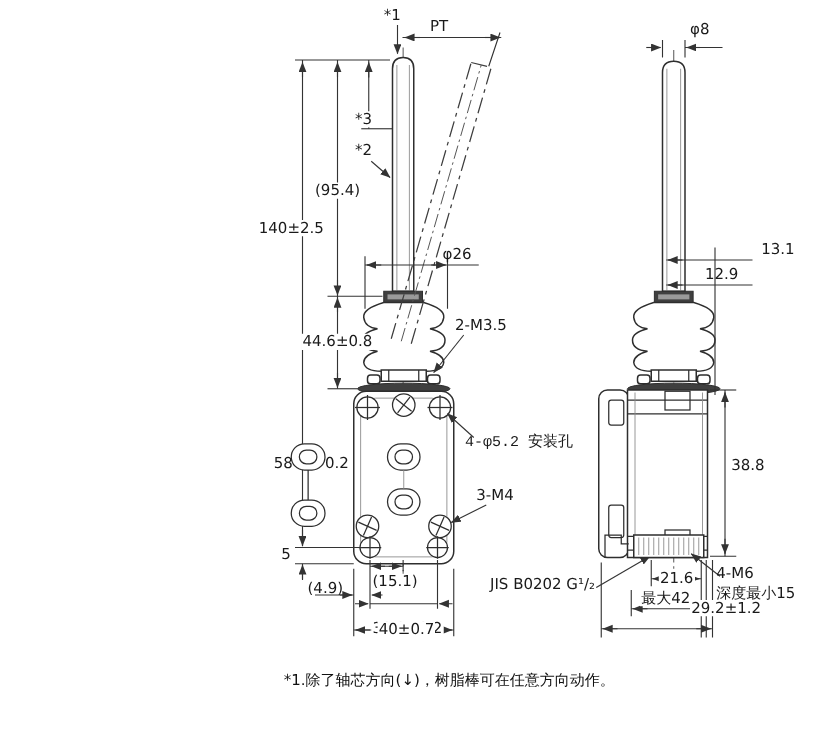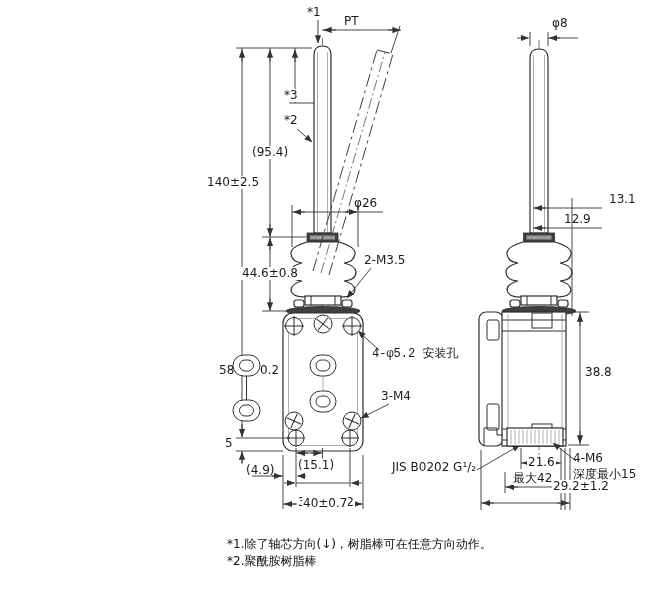--- a/index.html
+++ b/index.html
@@ -320,21 +320,20 @@
   <div class="lbl" style="left:564px;top:213px;">12.9</div>
   <div class="lbl" style="left:585px;top:366px;">38.8</div>
   <div class="lbl bg" style="left:527px;top:456px;">21.6</div>
   <div class="lbl bg" style="left:506px;top:480px;margin-left:46px;">29.2±1.2</div>
   <div class="lbl bg" style="left:512px;top:472px;">最大42</div>
   <div class="lbl" style="left:573px;top:452px;">4-M6</div>
   <div class="lbl" style="left:573px;top:468px;text-align:right;">深度最小15</div>
 
   <div id="notes">
     <div>*1.除了轴芯方向(↓)，树脂棒可在任意方向动作。</div>
-    <div>*2.聚酰胺树脂棒</div>
   </div>
 
   <svg id="overlay" width="650" height="594" viewBox="0 0 650 594">
     <g class="ln">
       <rect x="233" y="355" width="27" height="21" rx="10.5" fill="#fff"></rect>
       <rect x="239.5" y="360" width="14" height="11" rx="5.5" fill="#fff"></rect>
       <line x1="246.5" y1="376" x2="246.5" y2="400"></line>
       <rect x="233" y="400" width="27" height="21" rx="10.5" fill="#fff"></rect>
       <rect x="239.5" y="405" width="14" height="11" rx="5.5" fill="#fff"></rect>
     </g>

